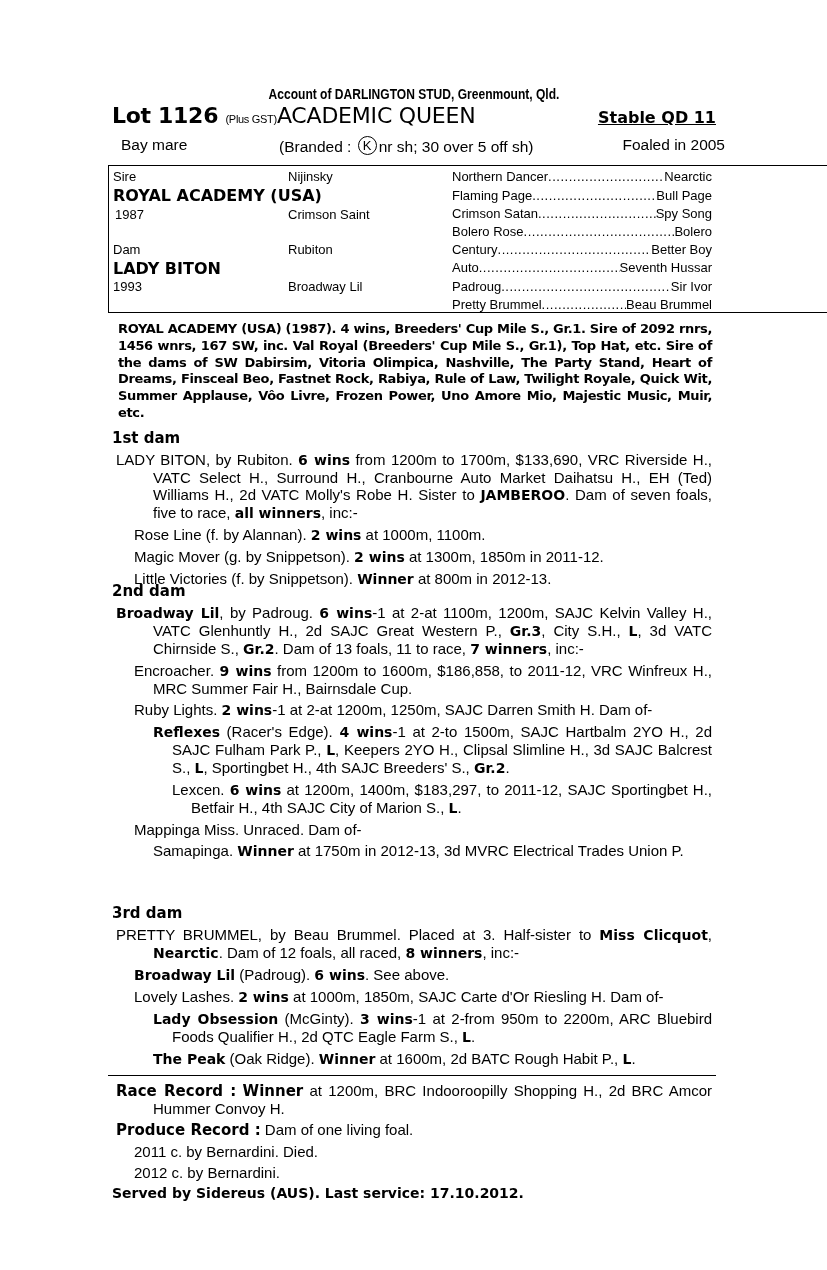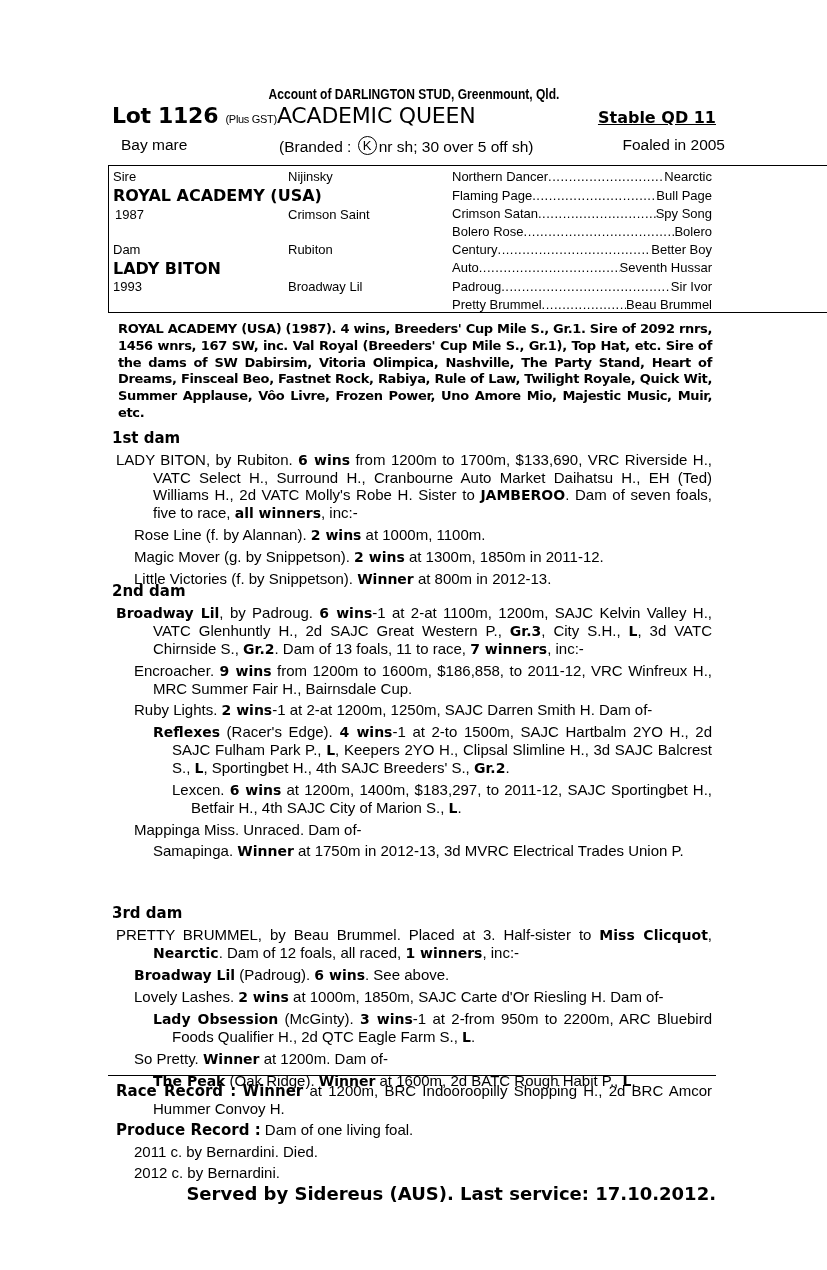--- a/index.html
+++ b/index.html
@@ -36,21 +36,21 @@
 
   .body { position:absolute; left:112px; width:604px; font-size:15px; line-height:17px; }
   .hd { font-weight:bold; font-size:15px; font-family:"DejaVu Sans", sans-serif; }
   .b { font-weight:bold; font-family:"DejaVu Sans", sans-serif; font-size:14px; }
   p { margin:4px; text-align:justify; }
   .i0 { padding-left:37px; text-indent:-37px; }
   .i1 { padding-left:37px; text-indent:-19px; }
   .i2 { padding-left:56px; text-indent:-19px; }
   .i3 { padding-left:75px; text-indent:-19px; }
   .rule { position:absolute; left:108px; top:1075px; width:608px; height:0; border-top:1.3px solid #000; }
-  .served { text-align:right; font-weight:bold; font-family:"DejaVu Sans", sans-serif; font-size:18px; }
+  .served { text-align:left; font-weight:bold; font-family:"DejaVu Sans", sans-serif; font-size:14px; }
 </style>
 </head>
 <body>
 
 <div class="page">
   <div class="account">Account of DARLINGTON STUD, Greenmount, Qld.</div>
   <div class="lotline">
     <span class="lot"><span>Lot 1126</span> <span class="plusgst">(Plus GST)</span><span class="horse">ACADEMIC QUEEN</span></span>
     <span class="stable">Stable QD 11</span>
   </div>
@@ -132,25 +132,24 @@
   <p class="i1"><span>Encroacher. </span><span class="b">9 wins</span><span> from 1200m to 1600m, $186,858, to 2011-12, VRC Winfreux H., MRC Summer Fair H., Bairnsdale Cup.</span></p>
   <p class="i1"><span>Ruby Lights. </span><span class="b">2 wins</span><span>-1 at 2-at 1200m, 1250m, SAJC Darren Smith H. Dam of-</span></p>
   <p class="i2"><span class="b">Reflexes</span><span> (Racer's Edge). </span><span class="b">4 wins</span><span>-1 at 2-to 1500m, SAJC Hartbalm 2YO H., 2d SAJC Fulham Park P., </span><span class="b">L</span><span>, Keepers 2YO H., Clipsal Slimline H., 3d SAJC Balcrest S., </span><span class="b">L</span><span>, Sportingbet H., 4th SAJC Breeders' S., </span><span class="b">Gr.2</span><span>.</span></p>
   <p class="i3"><span>Lexcen. </span><span class="b">6 wins</span><span> at 1200m, 1400m, $183,297, to 2011-12, SAJC Sportingbet H., Betfair H., 4th SAJC City of Marion S., </span><span class="b">L</span><span>.</span></p>
   <p class="i1"><span>Mappinga Miss. Unraced. Dam of-</span></p>
   <p class="i2"><span>Samapinga. </span><span class="b">Winner</span><span> at 1750m in 2012-13, 3d MVRC Electrical Trades Union P.</span></p>
 </div>
 
 <div class="body" style="top:905px">
   <div class="hd">3rd dam</div>
-  <p class="i0"><span>PRETTY BRUMMEL, by Beau Brummel. Placed at 3. Half-sister to </span><span class="b">Miss Clicquot</span><span>, </span><span class="b">Nearctic</span><span>. Dam of 12 foals, all raced, </span><span class="b">1 winners</span><span>, inc:-</span></p>
+  <p class="i0"><span>PRETTY BRUMMEL, by Beau Brummel. Placed at 3. Half-sister to </span><span class="b">Miss Clicquot</span><span>, </span><span class="b">Nearctic</span><span>. Dam of 12 foals, all raced, </span><span class="b">8 winners</span><span>, inc:-</span></p>
   <p class="i1"><span class="b">Broadway Lil</span><span> (Padroug). </span><span class="b">6 wins</span><span>. See above.</span></p>
   <p class="i1"><span>Lovely Lashes. </span><span class="b">2 wins</span><span> at 1000m, 1850m, SAJC Carte d'Or Riesling H. Dam of-</span></p>
   <p class="i2"><span class="b">Lady Obsession</span><span> (McGinty). </span><span class="b">3 wins</span><span>-1 at 2-from 950m to 2200m, ARC Bluebird Foods Qualifier H., 2d QTC Eagle Farm S., </span><span class="b">L</span><span>.</span></p>
-  <p class="i1"><span>So Pretty. </span><span class="b">Winner</span><span> at 1200m. Dam of-</span></p>
   <p class="i2"><span class="b">The Peak</span><span> (Oak Ridge). </span><span class="b">Winner</span><span> at 1600m, 2d BATC Rough Habit P., </span><span class="b">L</span><span>.</span></p>
 </div>
 
 <div class="rule"></div>
 
 <div class="body" style="top:1078px">
   <p class="i0"><span class="b" style="font-size:15px">Race Record :</span> <span class="b" style="font-size:15px">Winner</span><span> at 1200m, BRC Indooroopilly Shopping H., 2d BRC Amcor Hummer Convoy H.</span></p>
   <p class="i0"><span class="b" style="font-size:15px">Produce Record :</span><span> Dam of one living foal.</span></p>
   <p class="i1">2011 c. by Bernardini. Died.</p>
   <p class="i1">2012 c. by Bernardini.</p>

